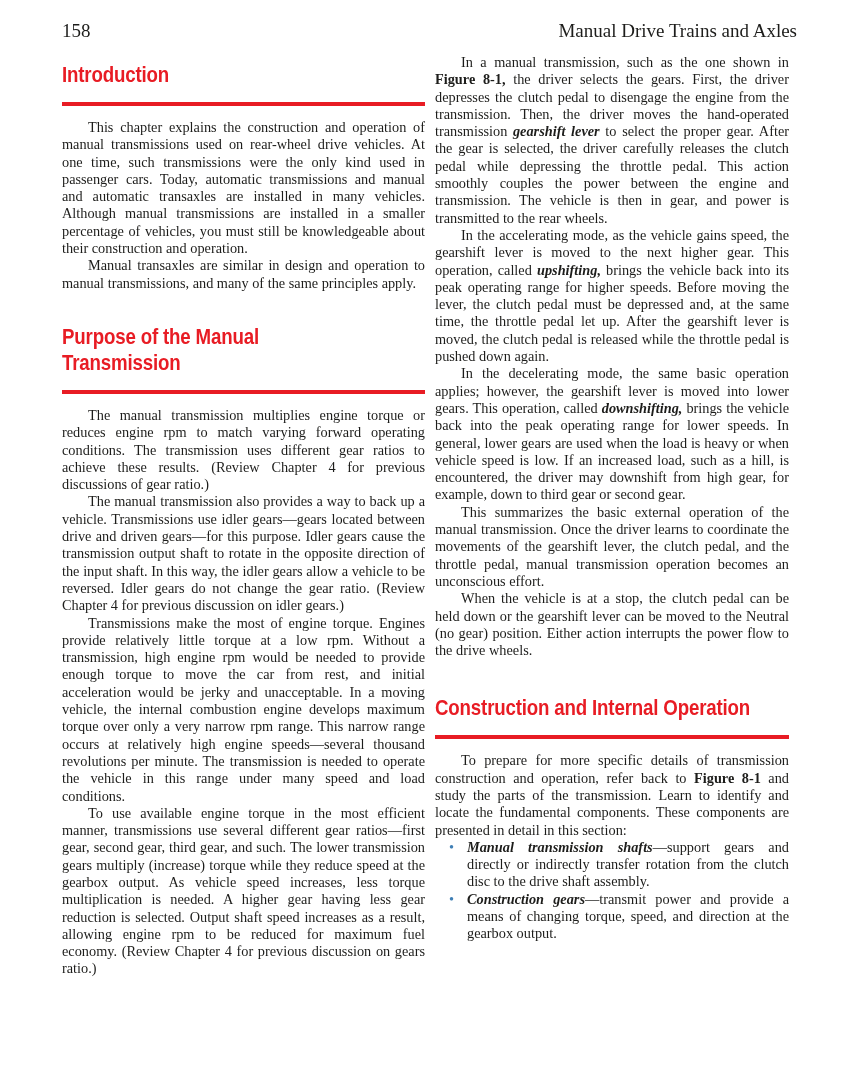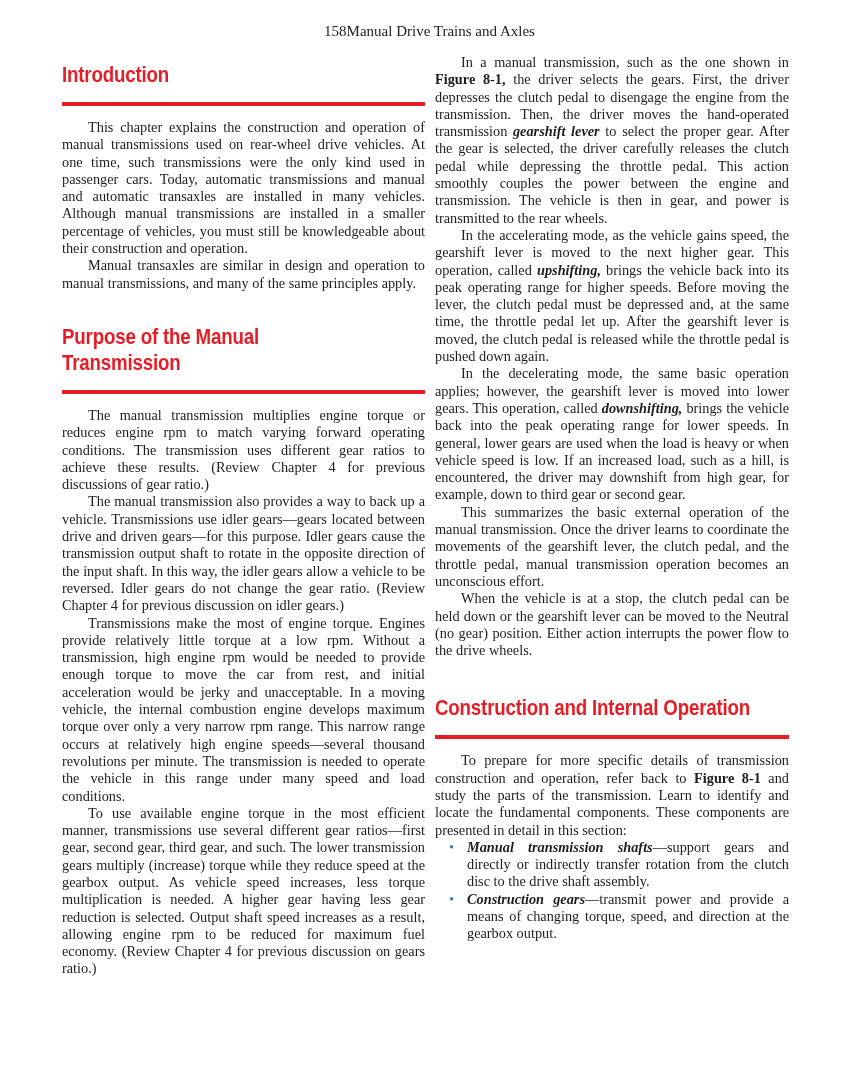--- a/index.html
+++ b/index.html
@@ -10,22 +10,22 @@
     height: 1087px;
     background: #ffffff;
     overflow: hidden;
     font-family: "Liberation Serif", serif;
     color: #1d1d1b;
   }
   .page-header {
     position: absolute;
     top: 22px; left: 62px; right: 52px;
     display: flex;
-    justify-content: center;
-    font-size: 15px;
+    justify-content: space-between;
+    font-size: 19px;
     line-height: 18px;
   }
   .columns {
     position: absolute;
     top: 54px; left: 62px;
     width: 727px;
     display: flex;
     gap: 10px;
   }
   .col { box-sizing: border-box; }

